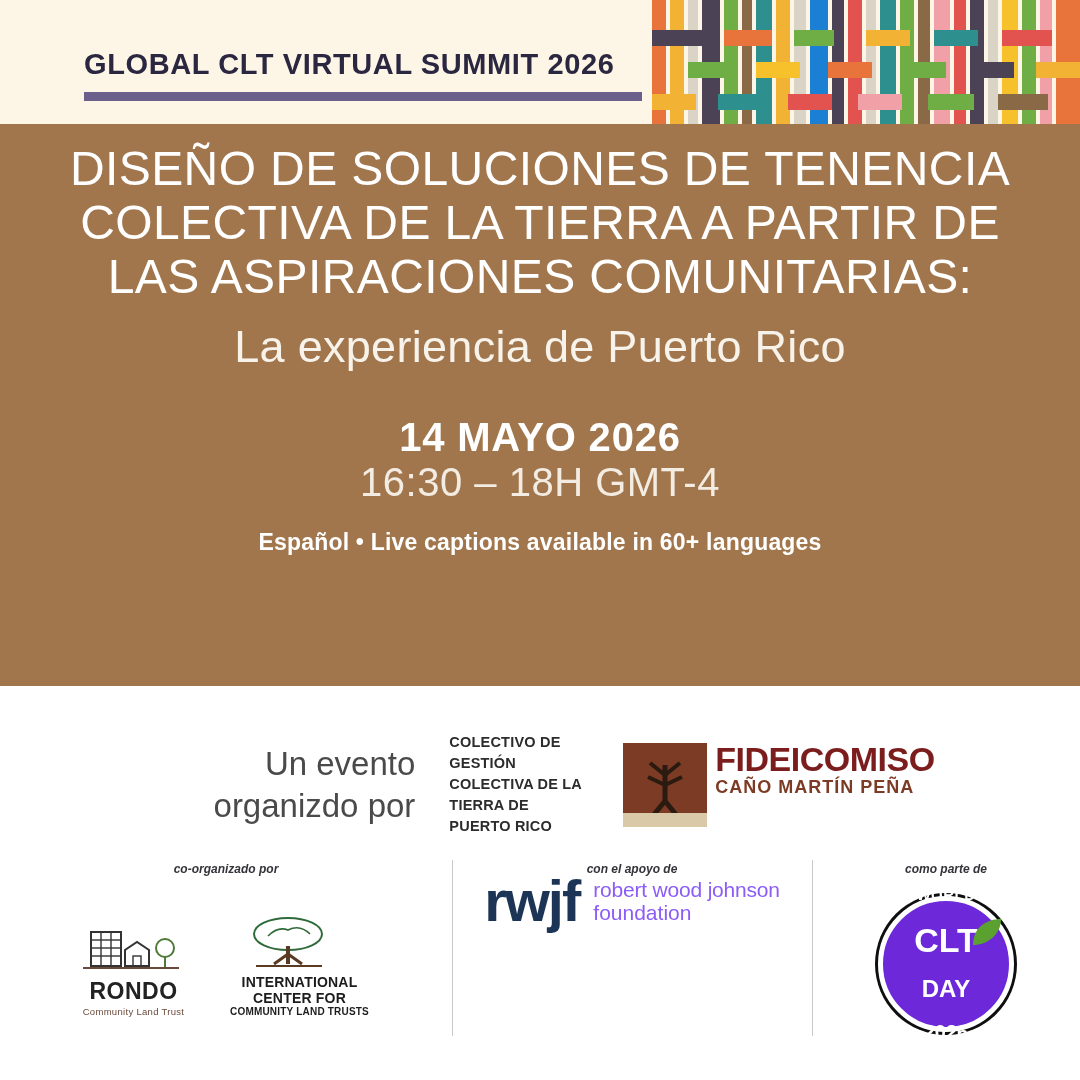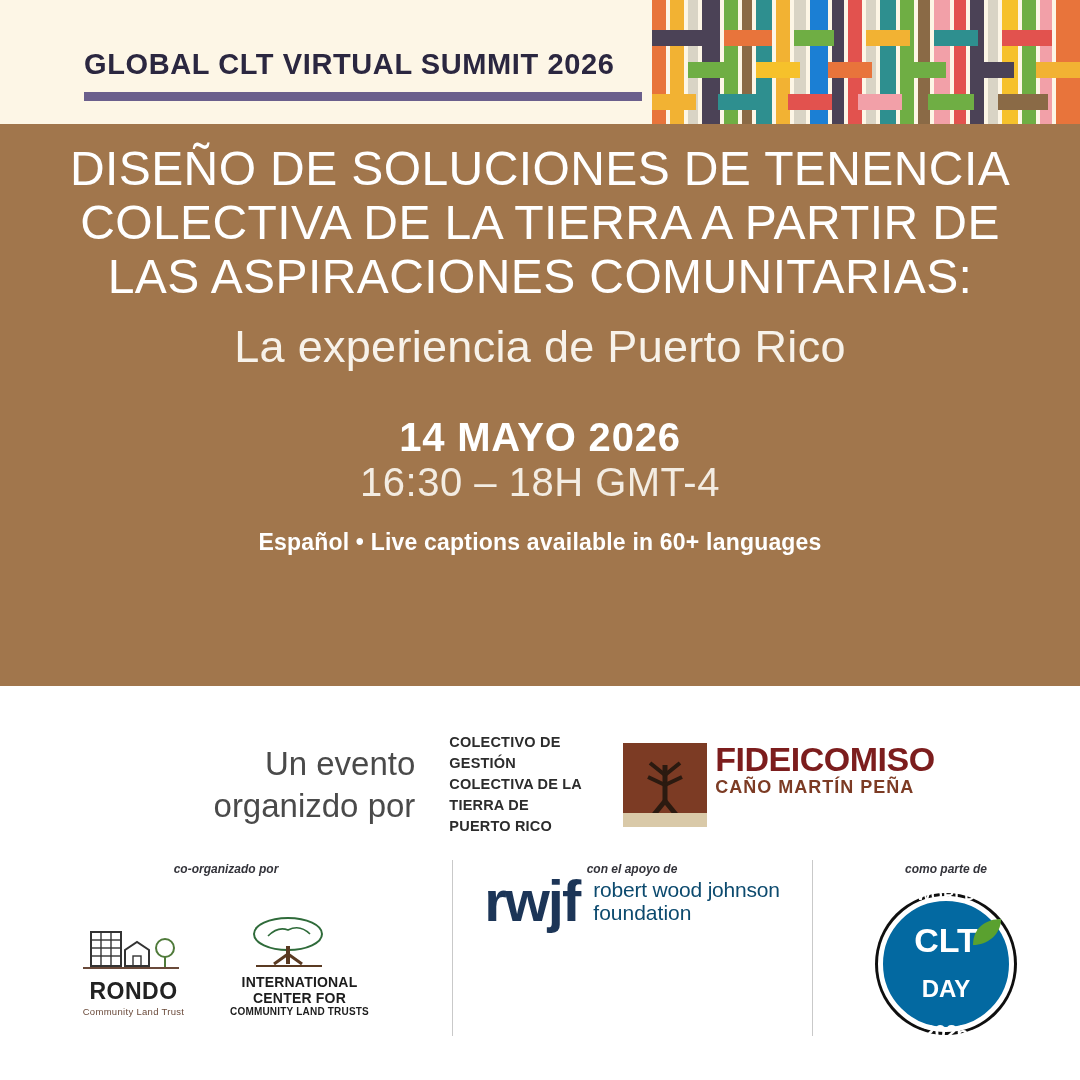--- a/index.html
+++ b/index.html
@@ -202,29 +202,29 @@
   .icclt-t2 { font-size:10px; font-weight:bold; color:#1c1c1c; letter-spacing:0.2px; }
 
   
   .rwjf {
     display:flex; align-items:center; gap:14px; 
   }
   .rwjf-mark {
     font-size:58px; font-weight:bold; color:#1c3557; letter-spacing:-2px;
     line-height:0.85;
   }
-  .rwjf-text { color:#0c4a6e; font-size:21px; line-height:1.1; }
+  .rwjf-text { color:#8b5cf6; font-size:21px; line-height:1.1; }
   .rwjf-text div:first-child { letter-spacing:-0.2px; }
 
   
   .wcd {
     margin-top:20px;
     width:136px; height:136px;
     border-radius:50%;
-    background:#0369a1;
+    background:#6d28d9;
     border:5px solid #ffffff;
     box-shadow:0 0 0 3px #0f0f0f;
     display:flex; flex-direction:column;
     align-items:center; justify-content:center;
     color:#ffffff;
     position:relative;
     gap:21px;
   }
   .wcd .w1 { font-size:15px; font-weight:bold; letter-spacing:0.5px; }
   .wcd .w2 { font-size:34px; font-weight:bold; line-height:0.95; }

